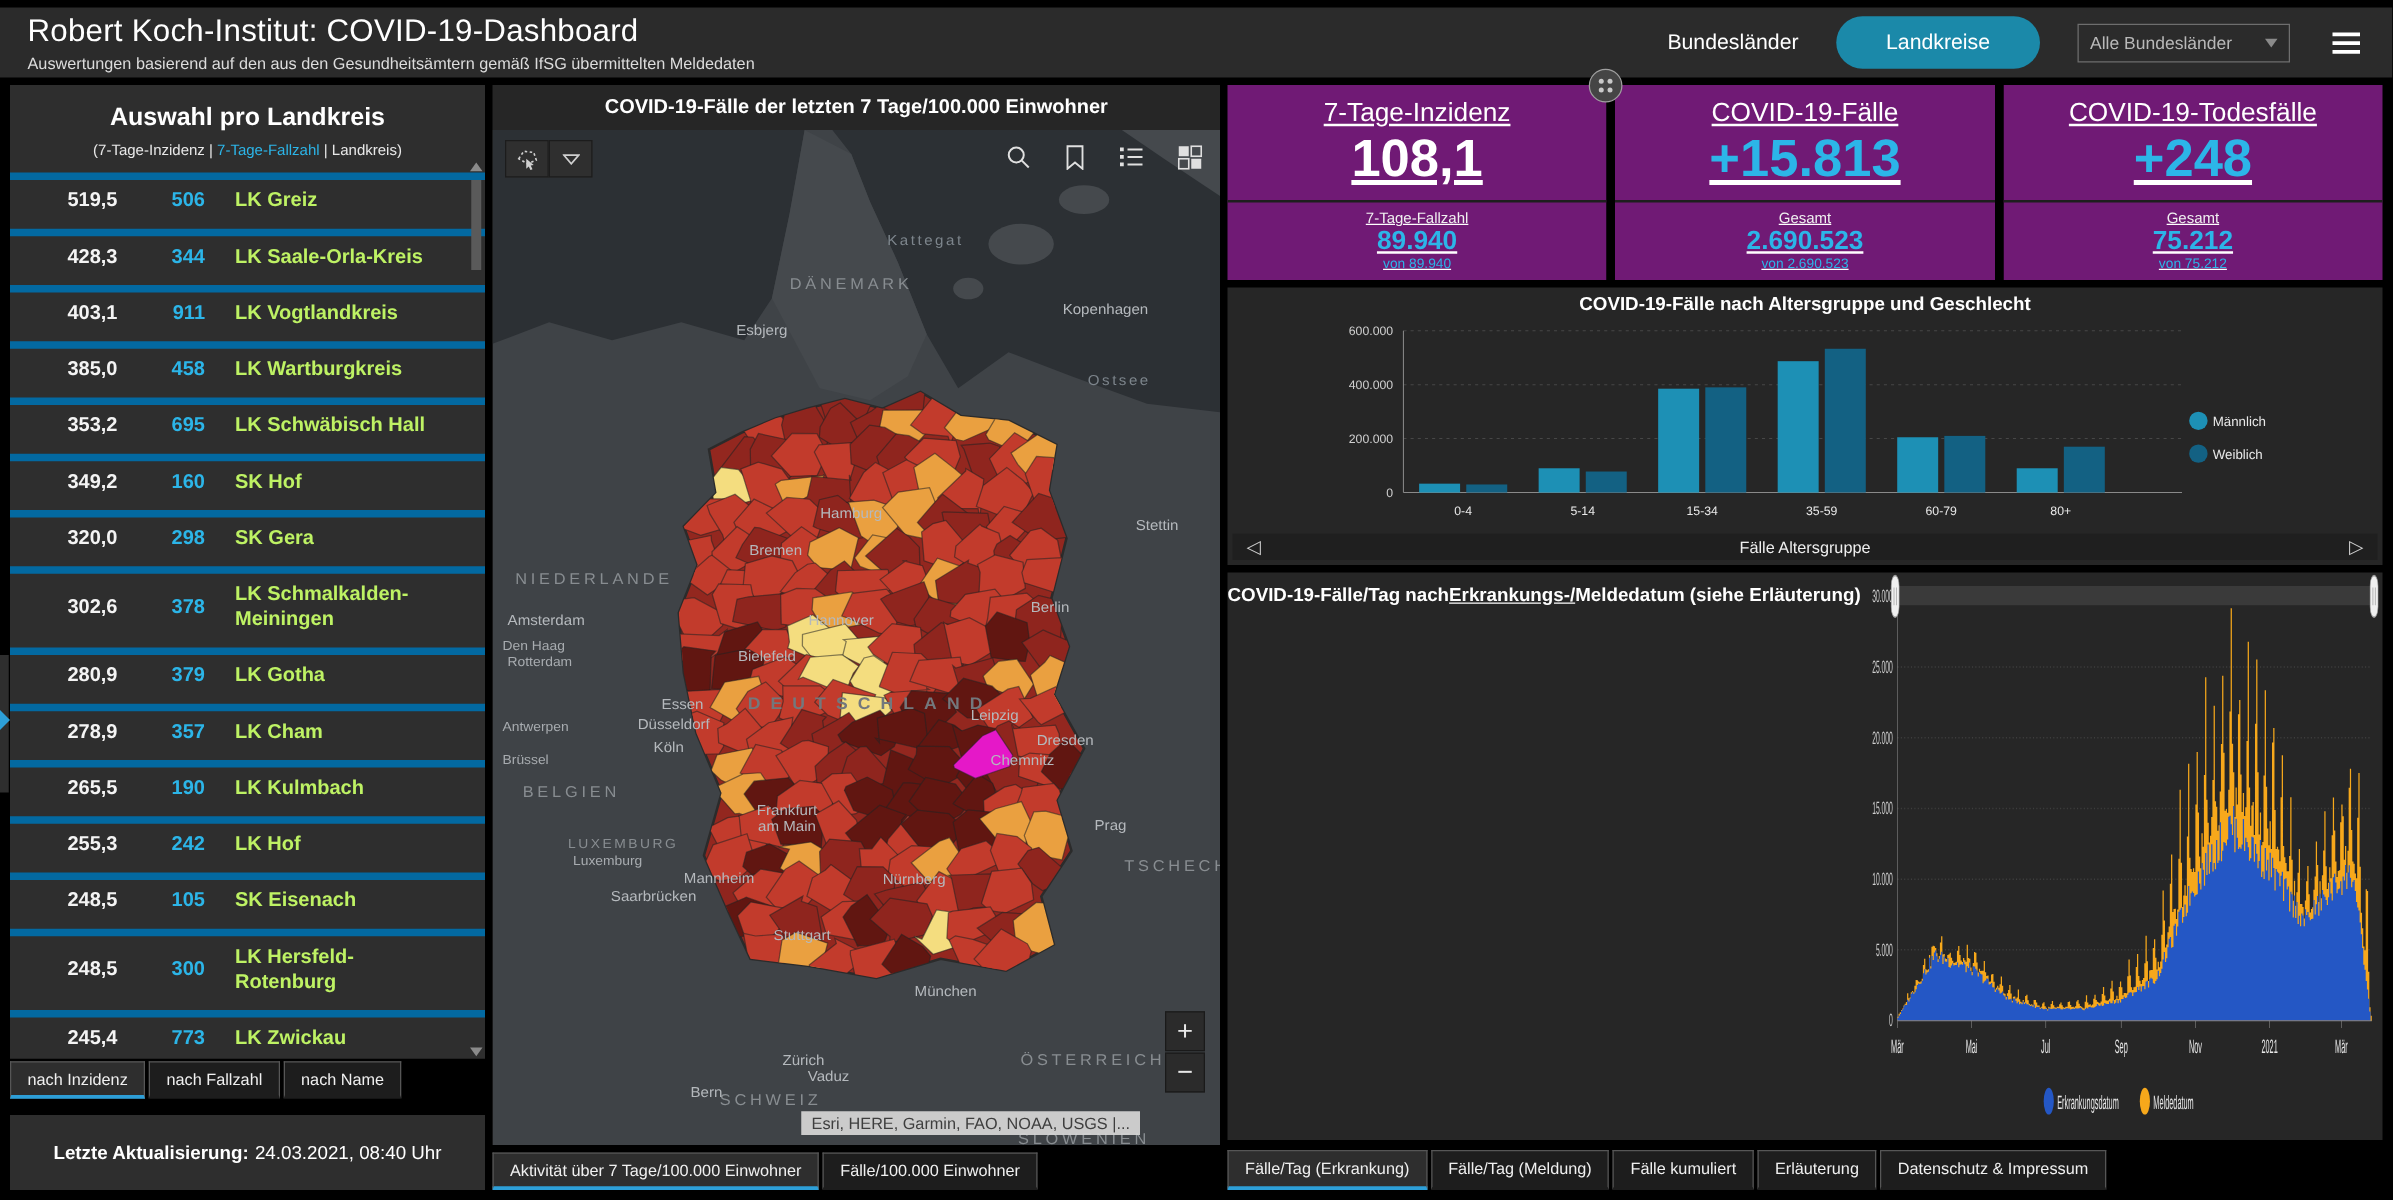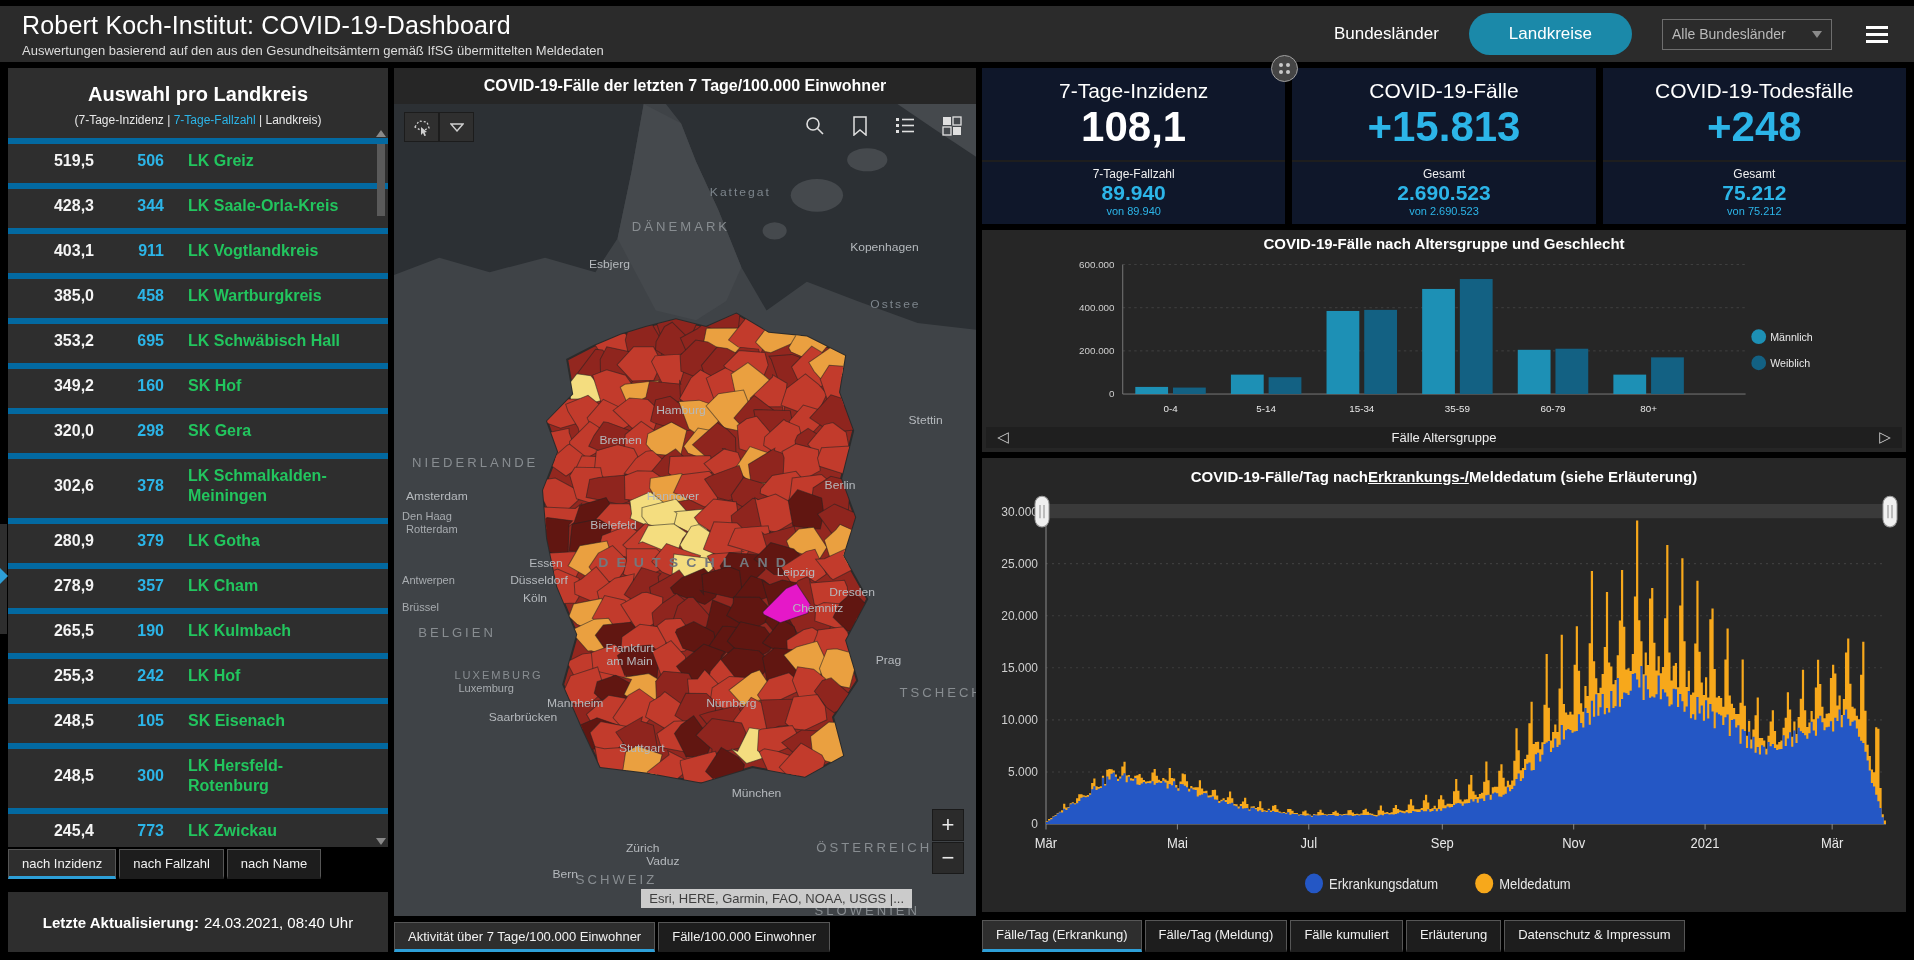--- a/index.html
+++ b/index.html
@@ -32,21 +32,21 @@
   .sidebar { width:380px; display:flex; flex-direction:column; min-height:0; }
   .list-panel { background:#2e2e2e; flex:1; overflow:hidden; position:relative; }
   .list-head { text-align:center; padding:15px 0 11px; }
   .list-title { font-size:20px; font-weight:bold; }
   .list-sub { font-size:12px; font-weight:normal; margin-top:7px; color:#e8e8e8; }
   .list-sub .hl { color:#2cb5e8; }
   .rows { }
   .row { display:flex; align-items:center; border-top:6px solid #0369a1; padding:7px 26px 12px 24px; min-height:37px; }
   .row .inz { width:62px; text-align:right; font-size:16px; font-weight:bold; color:#f4f4f4; }
   .row .fz  { width:48px; text-align:right; font-size:16px; font-weight:bold; color:#2cb5e8; margin-left:22px; }
-  .row .nm  { flex:1; margin-left:24px; font-size:16px; font-weight:bold; line-height:20px; color:#22c55e; }
+  .row .nm  { flex:1; margin-left:24px; font-size:16px; font-weight:bold; line-height:20px; color:#bef264; }
   .scroll { position:absolute; top:62px; bottom:2px; right:1px; width:12px; }
   .scroll .thumb { position:absolute; top:14px; left:2px; width:8px; height:72px; background:#5a5a5a; }
   .tri-up, .tri-dn { position:absolute; left:1px; width:0; height:0; border-left:5px solid transparent; border-right:5px solid transparent; }
   .tri-up { top:0; border-bottom:7px solid #8a8a8a; }
   .tri-dn { bottom:0; border-top:7px solid #8a8a8a; }
 
   .tabs { display:flex; gap:3px; margin-top:2px; flex:0 0 auto; }
   .tab { background:#1d1d1d; border:1px solid #565656; border-bottom:3px solid transparent;
          padding:6px 13px 5px; font-size:13px; color:#f0f0f0; white-space:nowrap; cursor:pointer; }
   .tab.active { background:#2e2e2e; border-bottom-color:#2d9fd8; }
@@ -67,40 +67,40 @@
   .zoom-btns { position:absolute; right:12px; bottom:42px; display:flex; flex-direction:column; gap:1px; }
   .zoom-btn { width:32px; height:32px; background:#2b2b2b; border:1px solid #1a1a1a; color:#e8e8e8;
               font-size:22px; display:flex; align-items:center; justify-content:center; cursor:pointer; }
   .attribution { position:absolute; right:64px; bottom:8px; background:rgba(215,215,215,.92); color:#3e3e3e;
                  font-size:13px; padding:2px 8px; }
   .map-tabs { margin-top:6px; }
 
   
   .rightcol { flex:1; display:flex; flex-direction:column; gap:6px; min-width:0; }
   .cards { display:flex; gap:7px; height:156px; position:relative; flex:0 0 auto; }
-  .card { flex:1; background:#0f172a; display:flex; flex-direction:column; align-items:center; }
+  .card { flex:1; background:#701a75; display:flex; flex-direction:column; align-items:center;text-decoration:underline; }
   .card-title { font-size:21px; margin-top:11px; }
   .card-big { font-size:42px; font-weight:bold; color:#2cb5e8; margin-top:1px; line-height:46px; }
   .card.white .card-big { color:#fff; }
   .card-sub { margin-top:auto; width:100%; text-align:center; border-top:2px solid #1e1e1e; padding:5px 0 7px; }
   .sub-label { font-size:12px; color:#f0f0f0; }
   .sub-value { font-size:21px; font-weight:bold; color:#2cb5e8; line-height:24px; }
   .sub-von { font-size:11px; color:#2cb5e8; }
   .drag { position:absolute; top:-13px; left:289px; width:27px; height:27px; border-radius:50%;
           background:#454545; border:1px solid #a0a0a0; display:grid;
           grid-template-columns:repeat(2,4px); gap:3px; place-content:center; z-index:5; cursor:grab; }
   .drag i { width:4px; height:4px; border-radius:50%; background:#c9c9c9; }
 
   .chart-panel { background:#262626; height:222px; flex:0 0 auto; display:flex; flex-direction:column; }
   .chart-title { height:34px; display:flex; align-items:center; justify-content:center; font-size:15px; font-weight:bold; }
   .pager { height:26px; margin:0 4px 4px; background:#1f1f1f; display:flex; align-items:center; color:#cfcfcf; }
   .pager .arrow { width:34px; text-align:center; font-size:15px; cursor:pointer; }
   .pager .plabel { flex:1; text-align:center; font-size:13px; color:#eee; }
 
-  .ts-panel { background:#262626; flex:1; display:flex; flex-direction:column; min-height:0; }
+  .ts-panel { background:#262626; flex:1; display:flex; min-height:0; }
   .ts-title { height:36px; display:flex; align-items:center; justify-content:center; font-size:15px; font-weight:bold; gap:0; }
   .ts-title .u { text-decoration:underline; }
   .ts-panel svg { flex:1; width:100%; }
 
   .right-tabs { height:32px; flex:0 0 auto; }
 </style>
 </head>
 <body>
 
 <div class="header">

